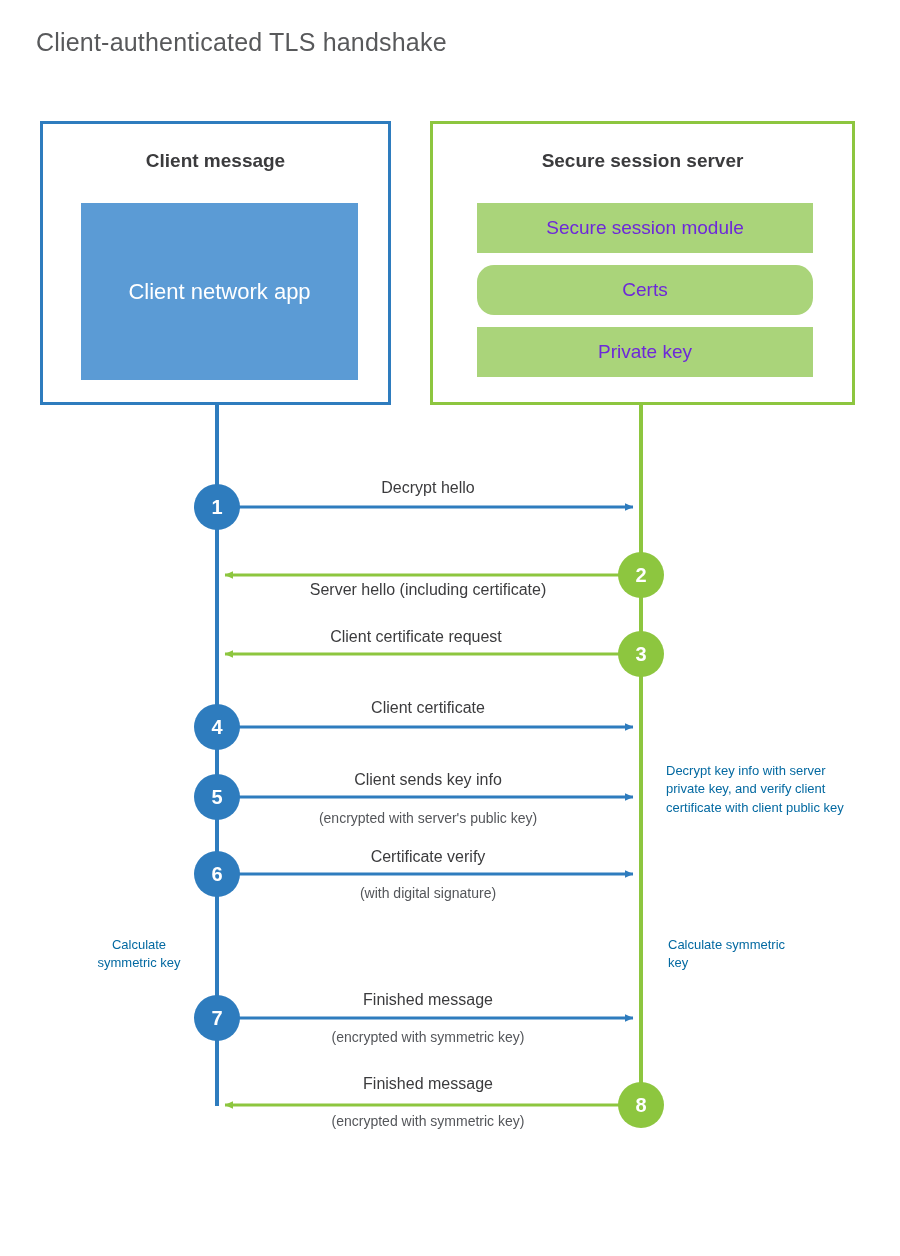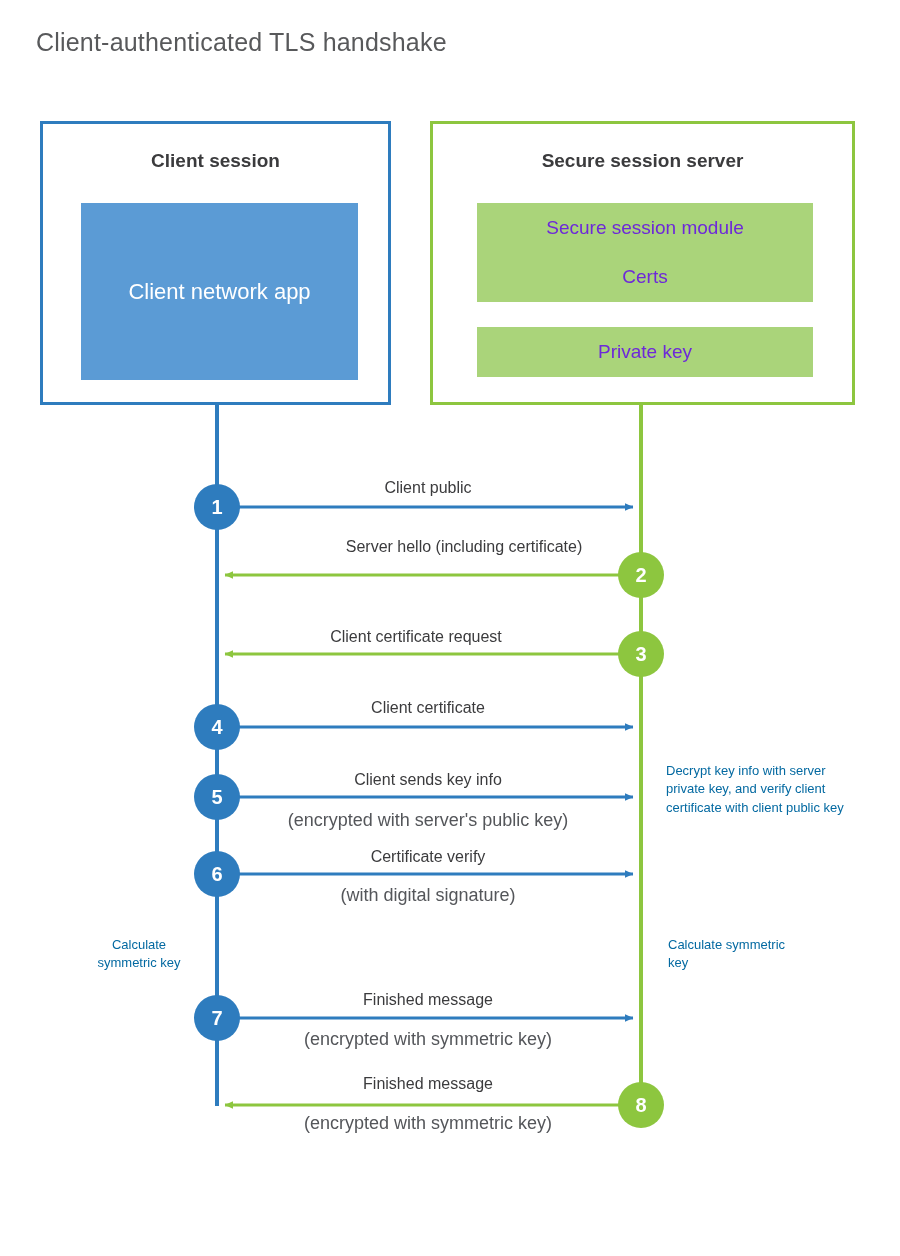--- a/index.html
+++ b/index.html
@@ -91,21 +91,21 @@
     height: 50px;
     background: #aad47a;
     color: #6d28d9;
     font-size: 19px;
     display: flex;
     align-items: center;
     justify-content: center;
     text-align: center;
   }
   .module-bar.b0 { top: 79px; }
-  .module-bar.b1 { top: 128px; }
+  .module-bar.b1 { top: 141px; border-radius: 17px; }
   .module-bar.b2 { top: 203px; }
 
   
   #wires {
     position: absolute;
     left: 0;
     top: 0;
     width: 900px;
     height: 1256px;
     pointer-events: none;
@@ -133,21 +133,21 @@
     position: absolute;
     text-align: center;
     font-size: 16px;
     color: #3b3b3d;
     white-space: nowrap;
     transform: translateX(-50%);
   }
   .msg-sublabel {
     position: absolute;
     text-align: center;
-    font-size: 18px;
+    font-size: 14px;
     color: #54565a;
     white-space: nowrap;
     transform: translateX(-50%);
   }
 
   
   .side-note {
     position: absolute;
     font-size: 13px;
     line-height: 1.42;
@@ -164,21 +164,21 @@
   }
 </style>
 </head>
 <body>
 
 <div id="diagram">
 
   <div class="page-title">Client-authenticated TLS handshake</div>
 
   <div class="participant client">
-    <div class="participant-title">Client session</div>
+    <div class="participant-title">Client message</div>
     <div class="app-block">Client network app</div>
   </div>
 
   <div class="participant server">
     <div class="participant-title">Secure session server</div>
     <div class="module-bar b0">Secure session module</div>
     <div class="module-bar b1">Certs</div>
     <div class="module-bar b2">Private key</div>
   </div>
 
@@ -215,23 +215,23 @@
 
   <div class="step-circle client-side" style="left:194px; top:484px;">1</div>
   <div class="step-circle server-side" style="left:618px; top:552px;">2</div>
   <div class="step-circle server-side" style="left:618px; top:631px;">3</div>
   <div class="step-circle client-side" style="left:194px; top:704px;">4</div>
   <div class="step-circle client-side" style="left:194px; top:774px;">5</div>
   <div class="step-circle client-side" style="left:194px; top:851px;">6</div>
   <div class="step-circle client-side" style="left:194px; top:995px;">7</div>
   <div class="step-circle server-side" style="left:618px; top:1082px;">8</div>
 
-  <div class="msg-label" style="left:428px; top:479px;">Client public</div>
-
-  <div class="msg-label" style="left:428px; top:538px;margin-left:36px;">Server hello (including certificate)</div>
+  <div class="msg-label" style="left:428px; top:479px;">Decrypt hello</div>
+
+  <div class="msg-label" style="left:428px; top:581px;">Server hello (including certificate)</div>
 
   <div class="msg-label" style="left:416px; top:628px;">Client certificate request</div>
 
   <div class="msg-label" style="left:428px; top:699px;">Client certificate</div>
 
   <div class="msg-label" style="left:428px; top:771px;">Client sends key info</div>
   <div class="msg-sublabel" style="left:428px; top:810px;">(encrypted with server's public key)</div>
 
   <div class="msg-label" style="left:428px; top:848px;">Certificate verify</div>
   <div class="msg-sublabel" style="left:428px; top:885px;">(with digital signature)</div>

